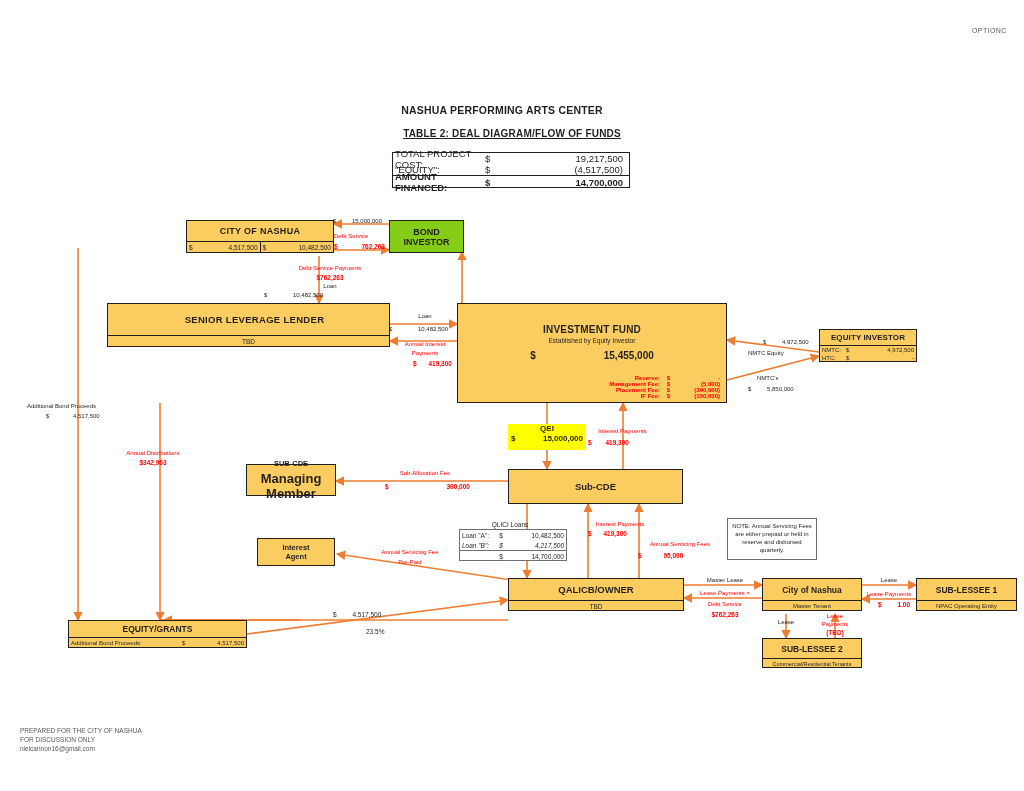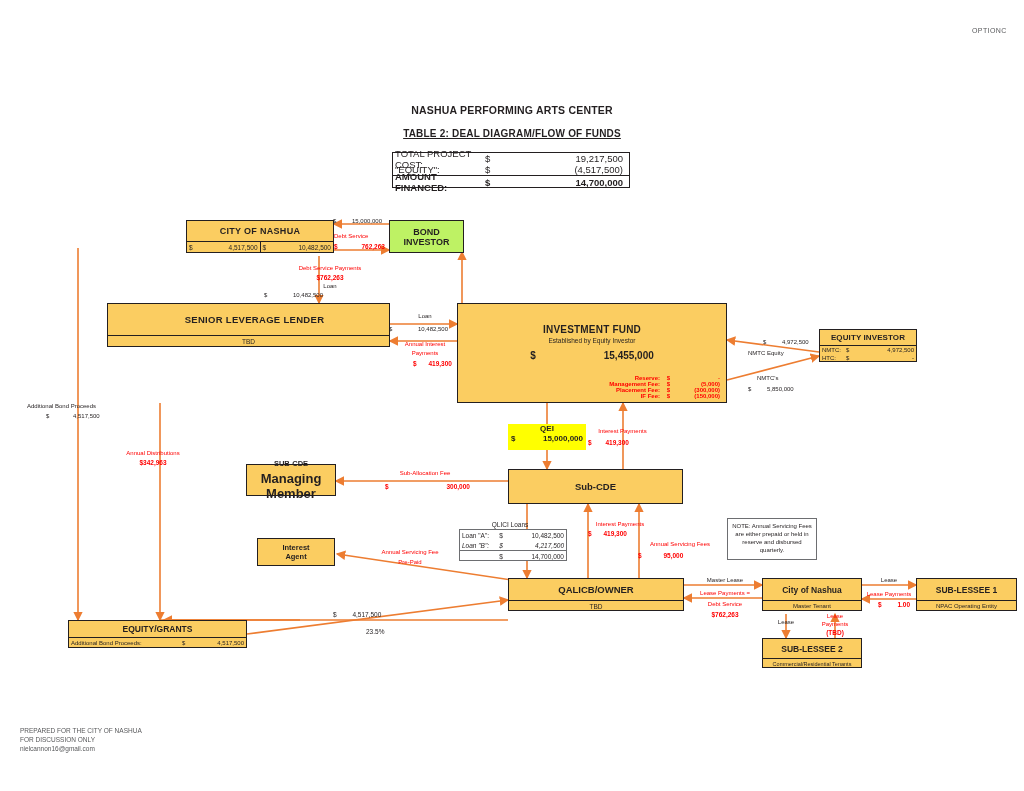--- a/index.html
+++ b/index.html
@@ -12,37 +12,37 @@
   
   .t{position:absolute;white-space:nowrap;line-height:1.15;}
   .ctr{text-align:center;}
   .red{color:#ff0000;}
   .bold{font-weight:bold;}
   .gray{color:#58595b;}
   
   .box{position:absolute;border:1.5px solid #231f20;background:#fbcd61;box-sizing:border-box;}
   .box .hd{display:flex;align-items:center;justify-content:center;font-weight:bold;height:100%;}
   .box .sub{border-top:1.5px solid #231f20;display:flex;align-items:center;justify-content:center;}
-  .yellow{background:#bef264;}
+  .yellow{background:#84cc16;}
   .plain{background:#fff;border:1px solid #6d6e71;}
   
   .ttable{position:absolute;border:1.5px solid #231f20;background:#fff;box-sizing:border-box;font-size:9.5px;}
   .ttable .row{display:flex;align-items:center;height:11px;padding:0 2px;}
   .ttable .row.last{border-top:1.5px solid #231f20;font-weight:bold;height:12px;}
   .ttable .lbl{flex:1;}
   .ttable .cur{width:52px;text-align:left;}
   .ttable .val{width:86px;text-align:right;padding-right:4px;}
   svg.arrows{position:absolute;left:0;top:0;width:1024px;height:791px;overflow:visible;}
 </style>
 </head>
 <body>
 
 <div class="t gray" style="left:972px;top:27px;font-size:7px;letter-spacing:.4px;">OPTIONC</div>
 
-<div class="t bold ctr" style="left:362px;top:104px;width:300px;font-size:10.5px;letter-spacing:.2px;">NASHUA PERFORMING ARTS CENTER</div>
+<div class="t bold ctr" style="left:352px;top:104px;width:300px;font-size:10.5px;letter-spacing:.2px;">NASHUA PERFORMING ARTS CENTER</div>
 <div class="t bold ctr" style="left:362px;top:128px;width:300px;font-size:10px;text-decoration:underline;letter-spacing:.2px;">TABLE 2: DEAL DIAGRAM/FLOW OF FUNDS</div>
 
 <div class="ttable" style="left:392px;top:152px;width:238px;height:36px;">
   <div class="row">
     <span class="lbl">TOTAL PROJECT COST:</span>
     <span class="cur">$</span>
     <span class="val">19,217,500</span>
   </div>
   <div class="row">
     <span class="lbl">"EQUITY":</span>

